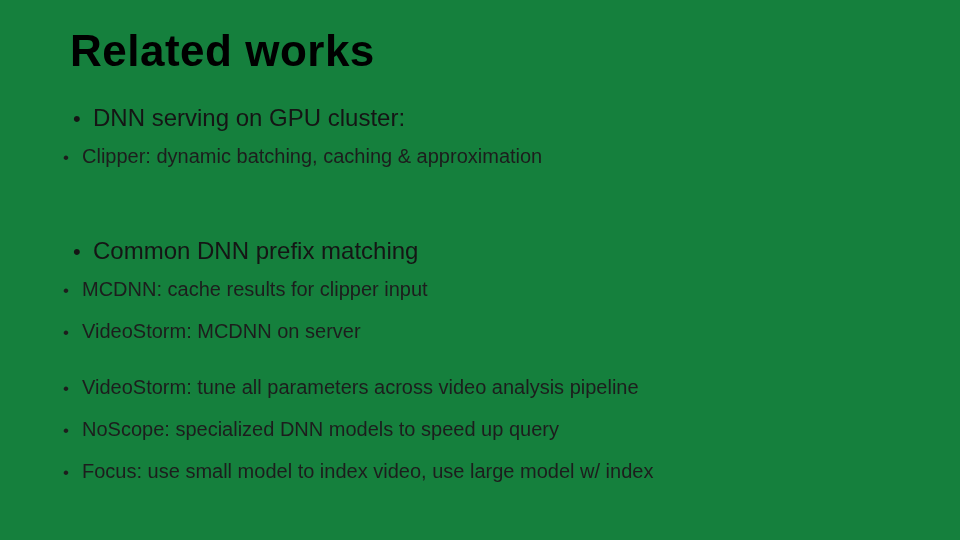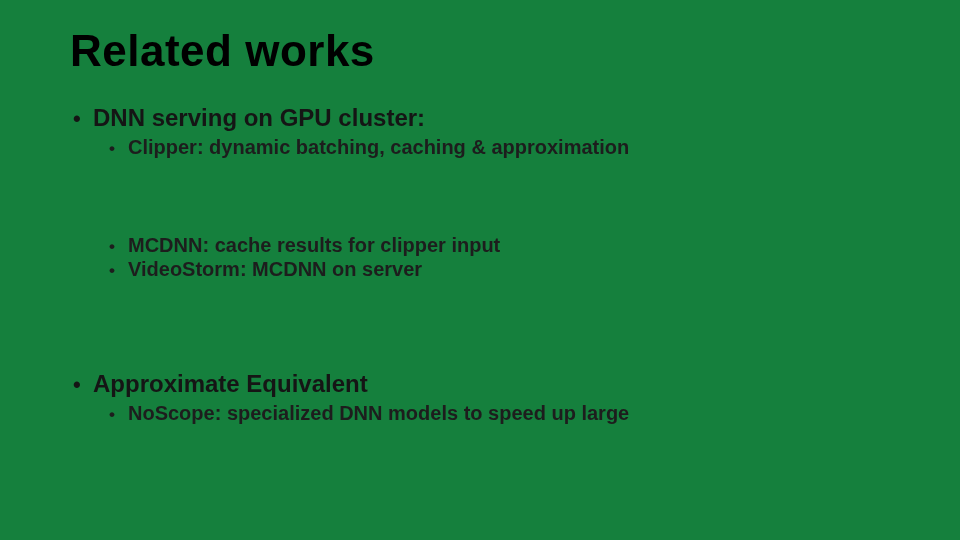--- a/index.html
+++ b/index.html
@@ -24,41 +24,40 @@
     font-size: 44px;
     line-height: 58px;
     font-weight: bold;
     letter-spacing: 0.5px;
     color: #000000;
   }
   .group {
     position: absolute;
     left: 0;
     right: 4px;
-    font-weight: bold;
   }
   .group-1 { top: 101px; }
   .group-2 { top: 234px; }
   .group-3 { top: 367px; }
   .l1 {
     padding-left: 73px;
     font-size: 24px;
     line-height: 34px;
     color: #151515;
     white-space: nowrap;
   }
   .l1 .dot {
     display: inline-block;
     width: 20px;
     font-size: 22px;
   }
   .l2 {
-    padding-left: 109px;
+    padding-left: 63px;
     font-size: 20px;
-    line-height: 22px;
+    line-height: 40px;
     color: #1d1d1d;
     white-space: nowrap;
   }
   .l2 .dot {
     display: inline-block;
     width: 19px;
     font-size: 17px;
   }
 </style>
 </head>
@@ -71,30 +70,36 @@
   <section class="group group-1">
     <div class="l1">
       <span class="dot">•</span><span>DNN serving on GPU cluster:</span>
     </div>
     <div class="l2">
       <span class="dot">•</span><span>Clipper: dynamic batching, caching &amp; approximation</span>
     </div>
   </section>
 
   <section class="group group-2">
+    <div class="l1">
+      <span class="dot">•</span><span>Common DNN prefix matching</span>
+    </div>
     <div class="l2">
       <span class="dot">•</span><span>MCDNN: cache results for clipper input</span>
     </div>
     <div class="l2">
       <span class="dot">•</span><span>VideoStorm: MCDNN on server</span>
     </div>
   </section>
 
   <section class="group group-3">
-    <div class="l1">
-      <span class="dot">•</span><span>Approximate Equivalent</span>
+    <div class="l2">
+      <span class="dot">•</span><span>VideoStorm: tune all parameters across video analysis pipeline</span>
     </div>
     <div class="l2">
-      <span class="dot">•</span><span>NoScope: specialized DNN models to speed up large</span>
+      <span class="dot">•</span><span>NoScope: specialized DNN models to speed up query</span>
+    </div>
+    <div class="l2">
+      <span class="dot">•</span><span>Focus: use small model to index video, use large model w/ index</span>
     </div>
   </section>
 
 </div>
 
 </body></html>

